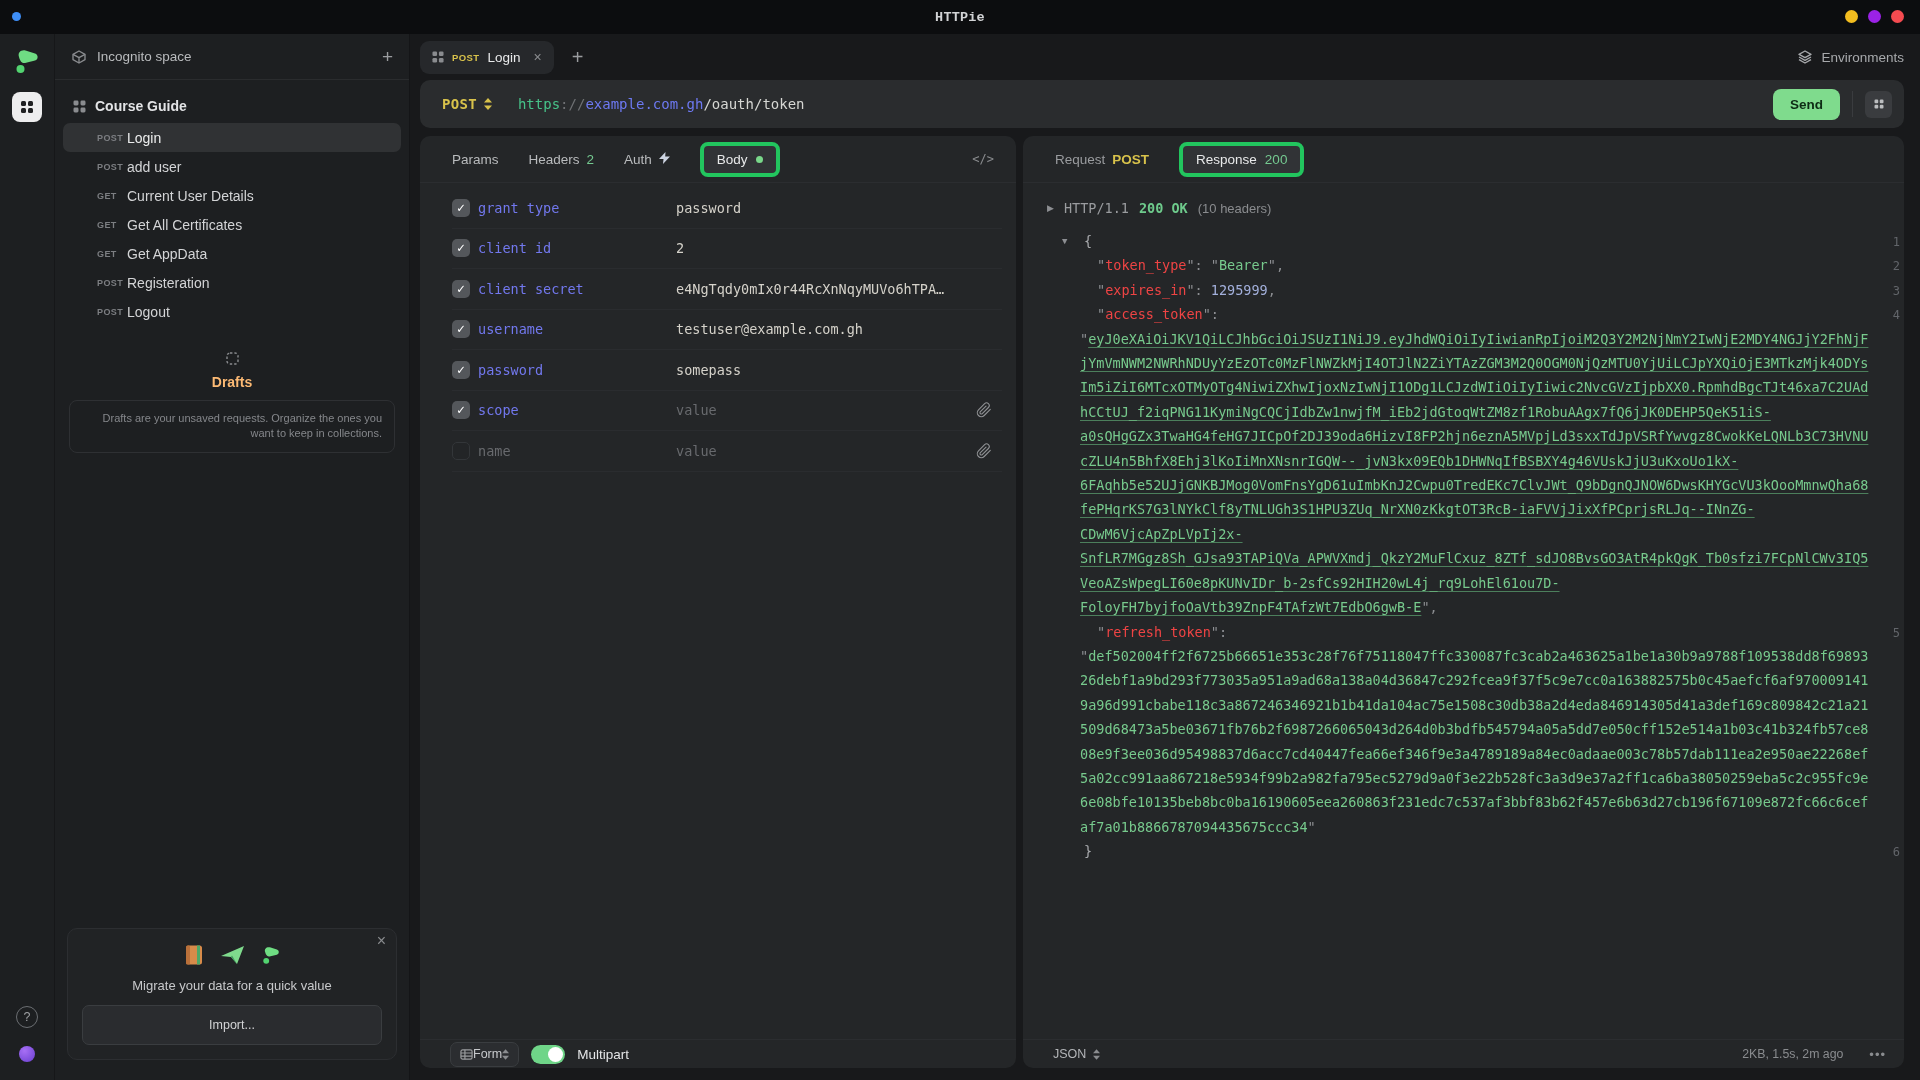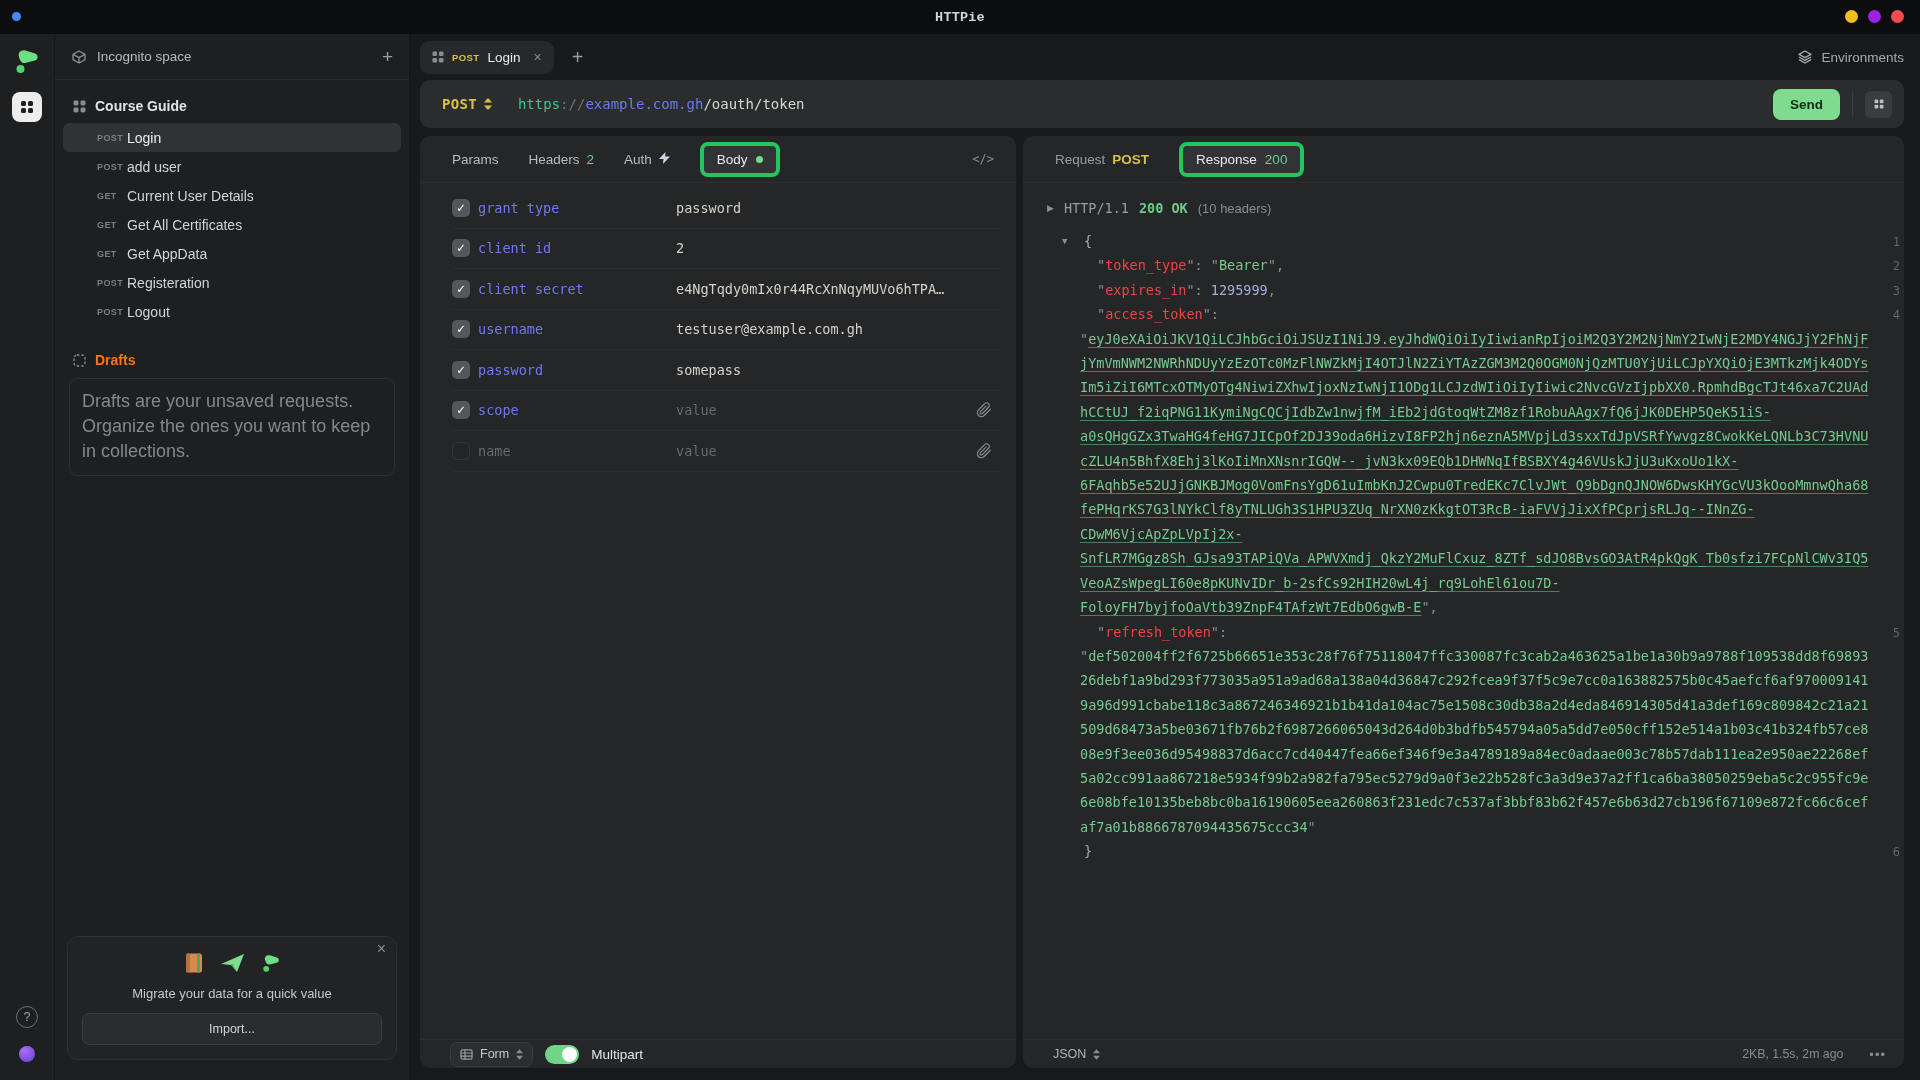--- a/index.html
+++ b/index.html
@@ -30,28 +30,28 @@
   .sb-head{height:46px;display:flex;align-items:center;gap:10px;padding:0 16px;border-bottom:1px solid #2a2c2e;flex:0 0 auto;}
   .sb-head .sb-space{flex:1;color:#b9bbbd;font-size:13.5px;}
   .sb-plus{color:#9a9c9f;font-size:19px;line-height:1;cursor:default;}
   .sb-scroll{padding:10px 8px 0;}
   .sb-coll-head{display:flex;align-items:center;gap:9px;padding:8px 10px 9px;color:#e3e4e6;font-size:14px;font-weight:700;}
   .sb-item{display:flex;align-items:center;height:29px;padding-left:34px;border-radius:7px;}
   .sb-item.sel{background:#303234;}
   .sb-method{width:30px;font-size:9px;font-weight:700;letter-spacing:.4px;color:#7c7e82;flex:0 0 auto;}
   .sb-label{font-size:14px;color:#d3d4d6;}
   .sb-item.sel .sb-label{color:#eceded;}
-  .sb-drafts-head{margin-top:18px;display:flex;align-items:center;gap:9px;padding:8px 10px;color:#f97316;font-size:14px;font-weight:700;}
-  .drafts-hint{margin:2px 6px 0;padding:10px 12px;border:1px solid #2e3033;border-radius:8px;color:#85878b;font-size:18px;line-height:1.4;}
+  .sb-drafts-head{margin-top:18px;display:flex;align-items:center;gap:9px;padding:8px 10px;color:#fdba74;font-size:14px;font-weight:700;flex-direction:column;}
+  .drafts-hint{margin:2px 6px 0;padding:10px 12px;border:1px solid #2e3033;border-radius:8px;color:#85878b;font-size:11px;line-height:1.4;text-align:right;}
   .sb-spacer{flex:1;}
   .migrate-card{position:relative;margin:0 12px 20px;background:#212325;border:1px solid #2c2e31;border-radius:10px;padding:14px 14px;text-align:center;}
   .migrate-close{position:absolute;top:3px;right:10px;color:#8a8c8f;font-size:16px;}
   .migrate-icons{display:flex;justify-content:center;gap:14px;align-items:center;}
   .migrate-text{margin-top:11px;font-size:13px;color:#c7c8ca;}
-  .import-btn{margin-top:12px;width:100%;height:32px;background:#2a2c2f;border:1px solid #3a3d40;border-radius:7px;color:#d2d3d5;font-size:12.5px;display:grid;place-items:center;}
+  .import-btn{margin-top:12px;width:100%;height:40px;background:#2a2c2f;border:1px solid #3a3d40;border-radius:7px;color:#d2d3d5;font-size:12.5px;display:grid;place-items:center;}
 
   
   .main{flex:1;display:flex;flex-direction:column;padding:0 16px 12px 10px;min-width:0;background:#18191b;}
   .tabbar{height:46px;display:flex;align-items:center;flex:0 0 auto;}
   .tab{display:flex;align-items:center;gap:8px;background:#26282b;border-radius:9px;height:33px;padding:0 12px;}
   .tab .t-method{font-size:9.5px;font-weight:700;letter-spacing:.4px;color:#d8c24b;}
   .tab .t-label{font-size:13.5px;color:#e8e9ea;}
   .tab .t-close{font-size:14px;color:#8a8c8f;margin-left:5px;}
   .newtab{color:#9a9c9f;font-size:20px;margin-left:18px;}
   .env{margin-left:auto;display:flex;align-items:center;gap:8px;color:#a7a9ac;font-size:13.5px;}
@@ -79,21 +79,21 @@
   .req-rows{flex:1;padding-top:5px;overflow:hidden;}
   .req-row{display:flex;align-items:center;height:40.5px;margin:0 14px 0 32px;border-bottom:1px solid #2a2c2f;padding-right:10px;}
   .cb{width:18px;height:18px;border-radius:5px;background:#54575b;color:#fff;font-size:11.5px;display:grid;place-items:center;margin-right:8px;flex:0 0 auto;}
   .cb.un{background:#232527;border:1px solid #333639;}
   .rkey{width:198px;font-family:"DejaVu Sans Mono",monospace;font-size:13.5px;color:#7278ee;flex:0 0 auto;white-space:nowrap;overflow:hidden;}
   .rval{flex:1;font-family:"DejaVu Sans Mono",monospace;font-size:13.5px;color:#d5d2ca;white-space:nowrap;overflow:hidden;}
   .rkey.ph,.rval.ph{color:#686a6e;}
   .clip{flex:0 0 auto;margin-left:8px;color:#8f9194;display:flex;}
 
   .pane-footer{flex:0 0 auto;height:29px;border-top:1px solid #2b2d30;display:flex;align-items:center;padding:0 18px 0 30px;gap:12px;}
-  .chip{display:flex;align-items:center;gap:7px;background:#2b2d30;border:1px solid #3a3d40;border-radius:7px;height:25px;padding:0 9px;color:#c8cacd;font-size:12.5px;}
+  .chip{display:flex;align-items:center;background:#2b2d30;border:1px solid #3a3d40;border-radius:7px;height:25px;padding:0 9px;color:#c8cacd;font-size:12.5px;}
   .toggle{width:34px;height:19px;border-radius:10px;background:#6fd588;position:relative;flex:0 0 auto;}
   .toggle .knob{position:absolute;top:2px;right:2px;width:15px;height:15px;border-radius:50%;background:#fff;}
   .multipart{color:#e4e5e7;font-size:13.5px;}
   .fmt{display:flex;align-items:center;gap:7px;color:#b3b5b8;font-size:12.5px;}
   .meta{margin-left:auto;color:#8a8c8f;font-size:12.3px;}
   .more{color:#8a8c8f;font-size:13px;margin-left:14px;letter-spacing:1px;}
 
   .resp-status{display:flex;align-items:center;gap:10px;padding:17px 24px 0;flex:0 0 auto;}
   .tri{color:#8d8f93;font-size:9px;}
   .proto{font-family:"DejaVu Sans Mono",monospace;font-size:13.5px;color:#9a9c9f;}

